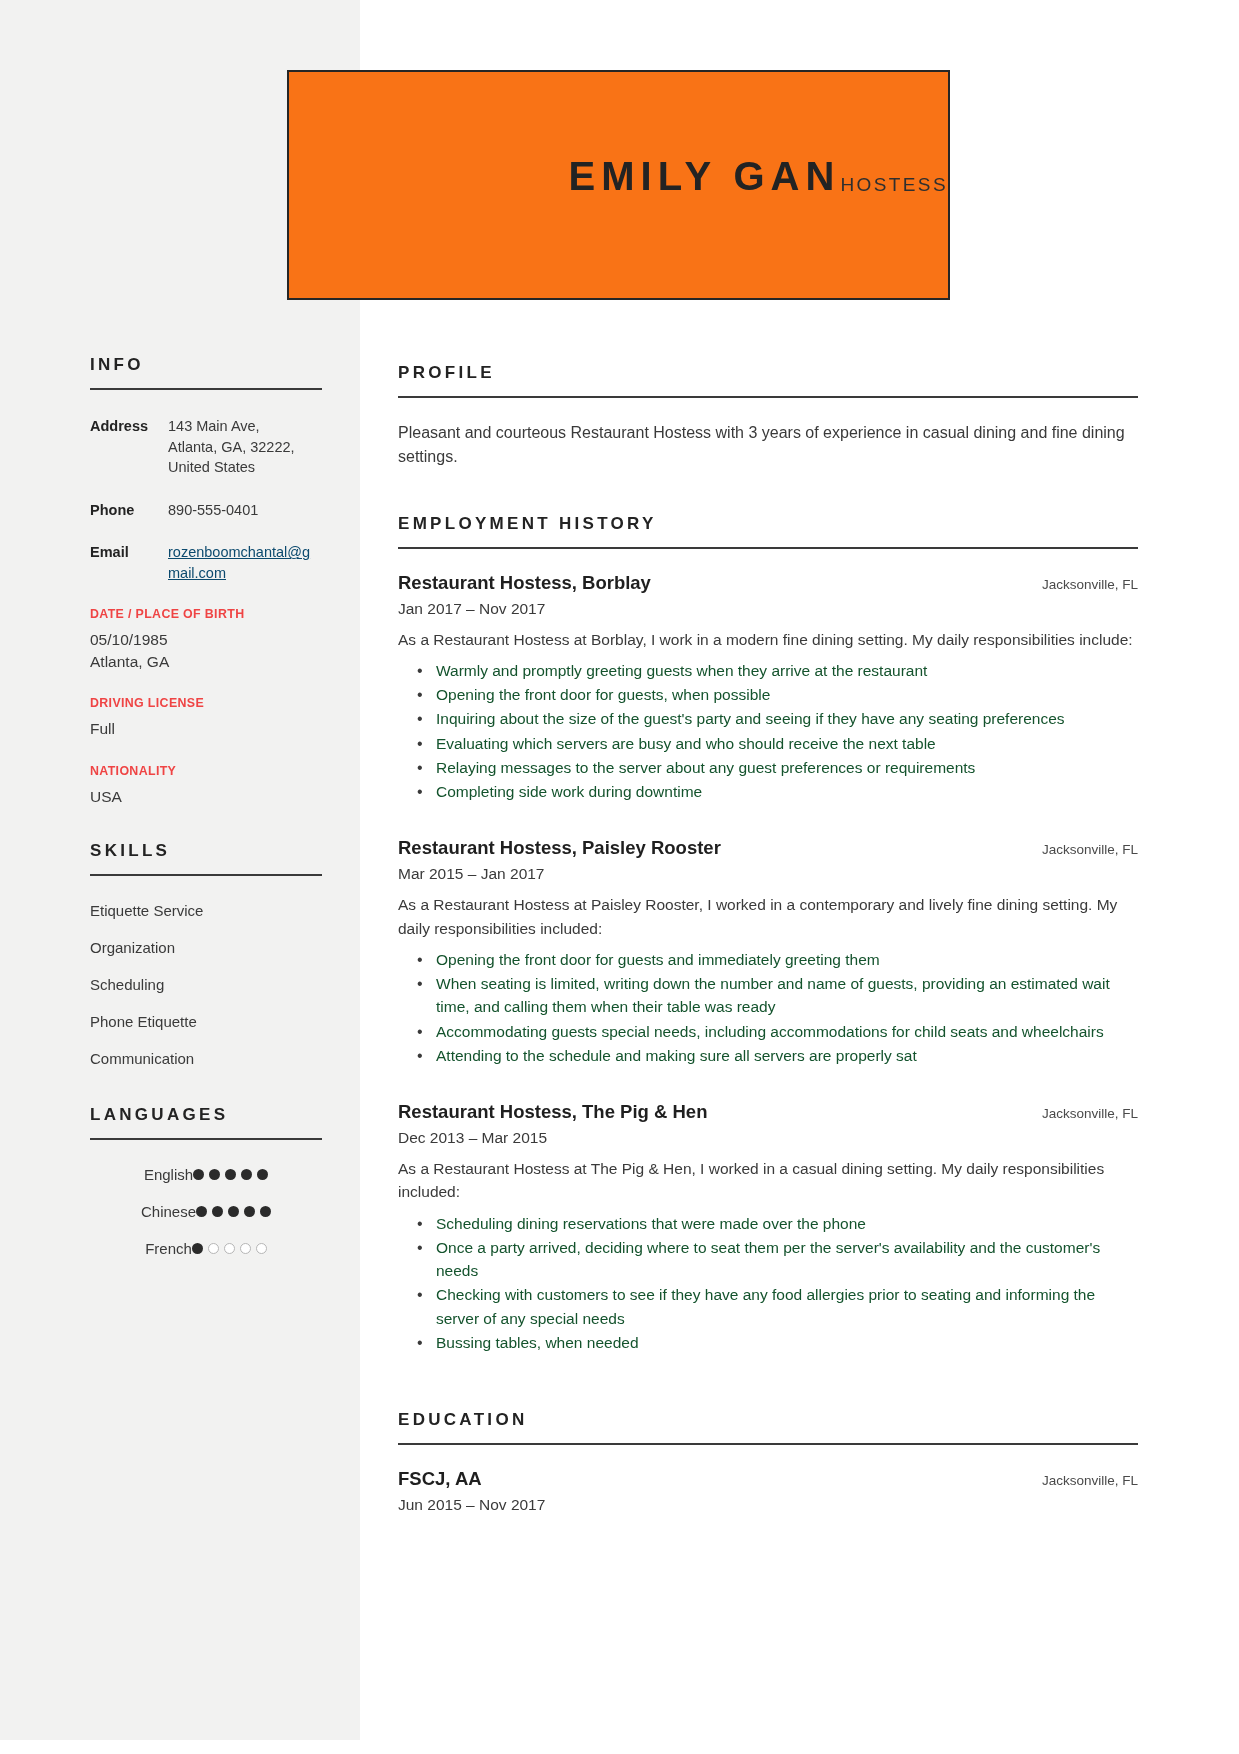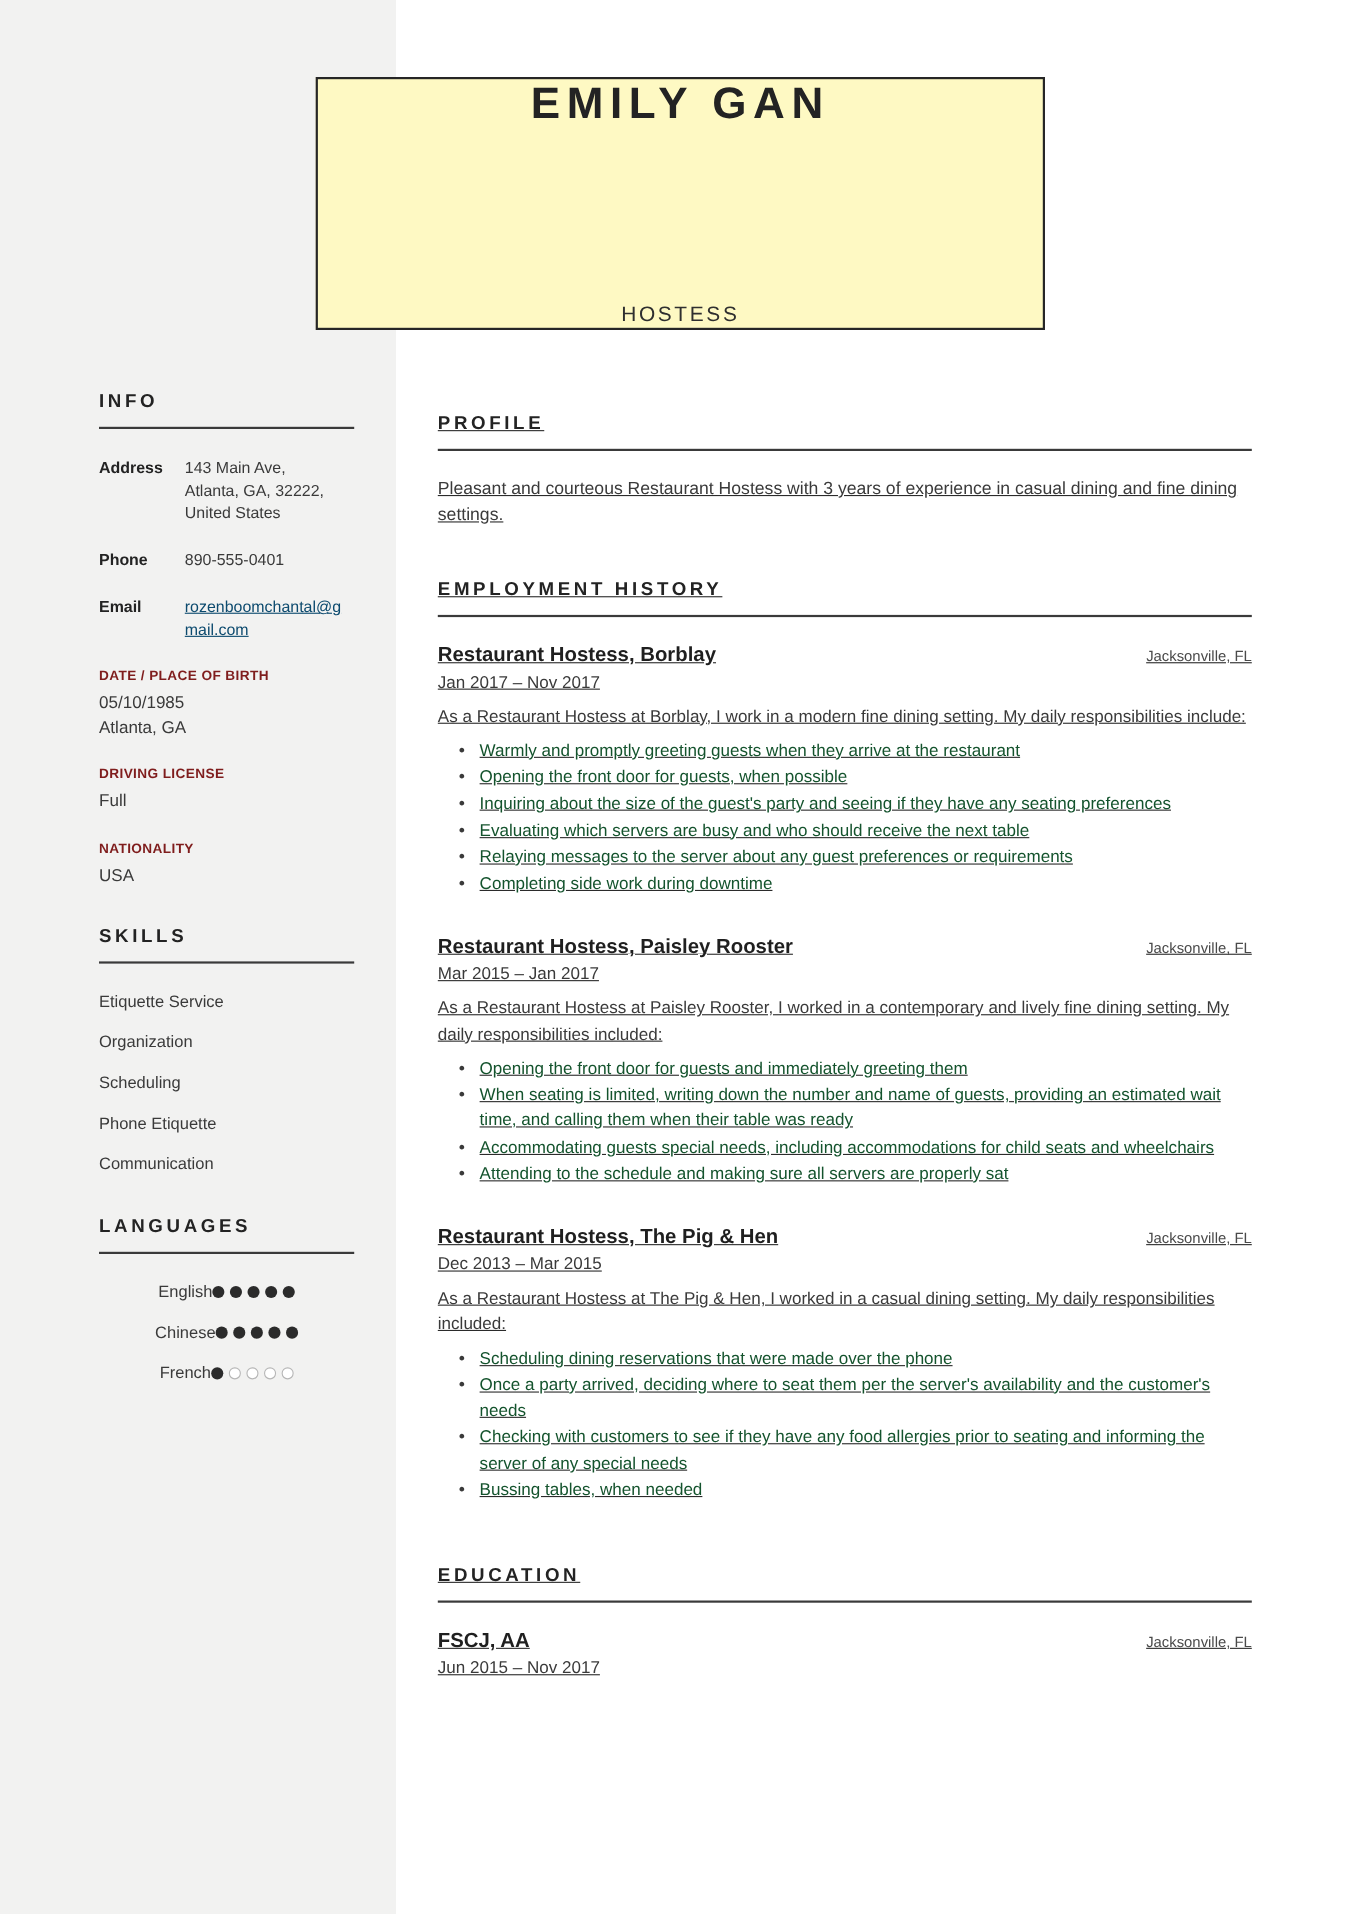--- a/index.html
+++ b/index.html
@@ -43,25 +43,25 @@
 
   
   .name-box {
     position: absolute;
     left: 287px;
     top: 70px;
     width: 663px;
     height: 230px;
     border: 2px solid #262626;
     box-sizing: border-box;
-    background: #fef9c3;
-    display: flex;
-    flex-direction: column;
+    background: #f97316;
+    display: flex;
+    flex-direction: row;
     align-items: center;
-    justify-content: space-between;
+    justify-content: flex-end;
   }
   .name-text {
     font-size: 40px;
     font-weight: bold;
     letter-spacing: 6px;
     color: #232323;
     margin-bottom: 18px;
     text-transform: uppercase;
   }
   .role-text {
@@ -108,21 +108,21 @@
   }
   .kv-value a, .email-link {
     color: #0c4a6e;
     text-decoration: underline;
     word-break: break-all;
   }
   .sub-label {
     font-size: 12.4px;
     font-weight: bold;
     letter-spacing: 0.35px;
-    color: #7f1d1d;
+    color: #ef4444;
     text-transform: uppercase;
     margin: 24px 0 8px 0;
   }
   .sub-value {
     font-size: 15.5px;
     color: #3a3a3a;
     line-height: 1.38;
   }
   .skill-item {
     font-size: 15px;
@@ -149,23 +149,22 @@
     border-radius: 50%;
     box-sizing: border-box;
   }
   .dot.on  { background: #2b2b2b; }
   .dot.off { background: #ffffff; border: 1.4px solid #b6b6b6; }
 
   
   .main {
     position: absolute;
     left: 398px;
-    top: 375px;
+    top: 363px;
     width: 740px;
-    text-decoration: underline;
   }
   .main-head {
     font-size: 17px;
     font-weight: bold;
     letter-spacing: 3.3px;
     color: #232323;
     text-transform: uppercase;
     margin: 0 0 13px 0;
   }
   .main-rule {

